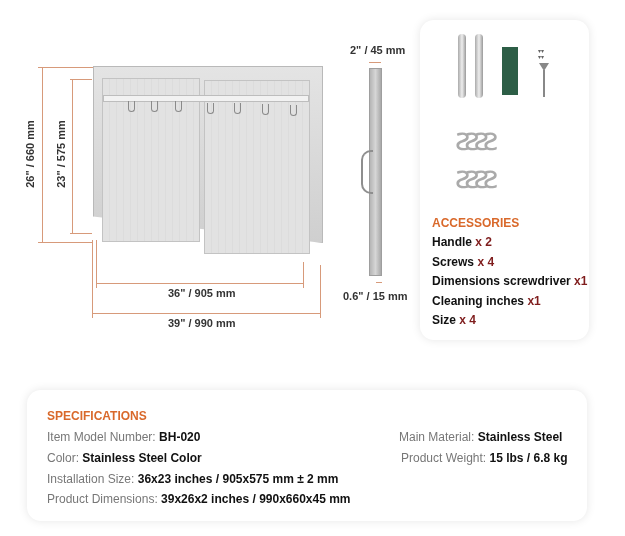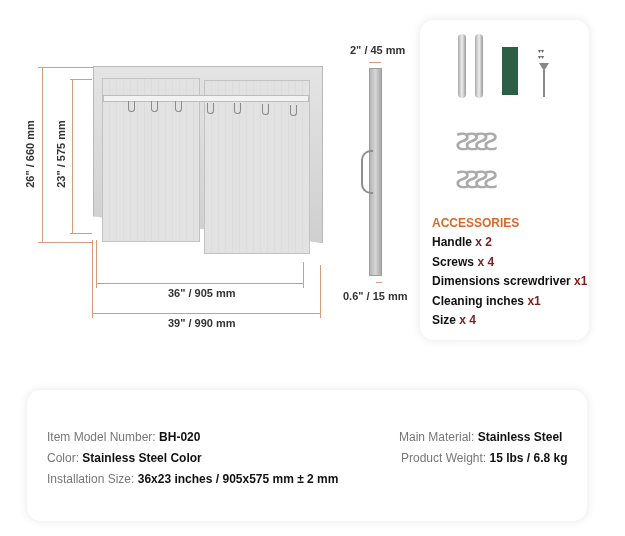--- a/index.html
+++ b/index.html
@@ -110,19 +110,21 @@
 
   <div class="acc-title" style="position:absolute; left:12px; top:196px;">ACCESSORIES</div>
   <div class="acc-row" style="top:215px; left:12px;"><span>Handle</span> <span class="qty">x 2</span></div>
   <div class="acc-row" style="top:235px; left:12px;"><span>Screws</span> <span class="qty">x 4</span></div>
   <div class="acc-row" style="top:254px; left:12px;"><span>Dimensions screwdriver</span> <span class="qty">x1</span></div>
   <div class="acc-row" style="top:274px; left:12px;"><span>Cleaning inches</span> <span class="qty">x1</span></div>
   <div class="acc-row" style="top:293px; left:12px;"><span>Size</span> <span class="qty">x 4</span></div>
 </div>
 
 <div class="card" style="left:27px; top:390px; width:560px; height:131px;">
+  <div class="spec-title" style="left:20px; top:19px;">SPECIFICATIONS</div>
   <div class="spec-row" style="left:20px; top:40px;"><span class="k">Item Model Number:</span> <span class="v">BH-020</span></div>
   <div class="spec-row" style="left:20px; top:61px;"><span class="k">Color:</span> <span class="v">Stainless Steel Color</span></div>
   <div class="spec-row" style="left:20px; top:82px;"><span class="k">Installation Size:</span> <span class="v">36x23 inches / 905x575 mm ± 2 mm</span></div>
+  <div class="spec-row" style="left:20px; top:102px;"><span class="k">Product Dimensions:</span> <span class="v">39x26x2 inches / 990x660x45 mm</span></div>
 
   <div class="spec-row" style="left:372px; top:40px;"><span class="k">Main Material:</span> <span class="v">Stainless Steel</span></div>
   <div class="spec-row" style="left:374px; top:61px;"><span class="k">Product Weight:</span> <span class="v">15 lbs / 6.8 kg</span></div>
 </div>
 
 </body></html>

